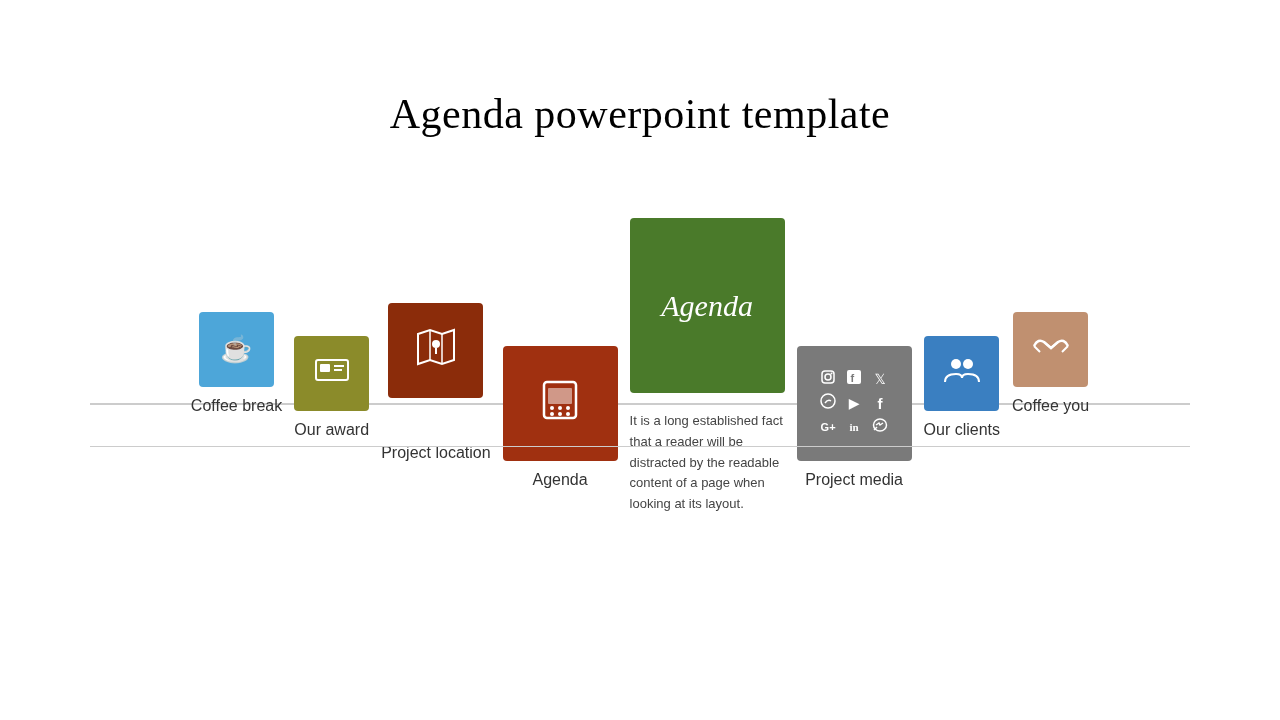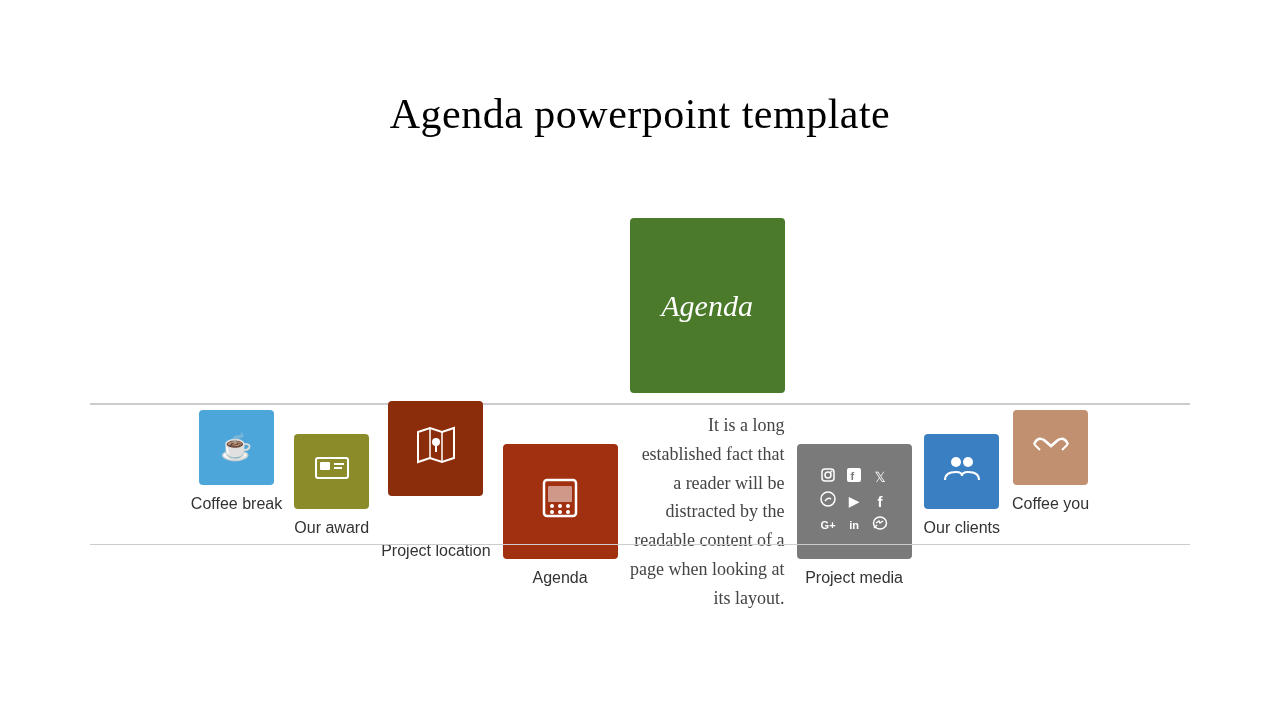--- a/index.html
+++ b/index.html
@@ -97,25 +97,25 @@
       justify-items: center;
     }
 
     
     .description-area {
       position: absolute;
       left: 50%;
       transform: translateX(-50%);
       margin-top: 18px;
       width: 155px;
-      text-align: right;
-      font-size: 18px;
+      text-align: left;
+      font-size: 13px;
       color: #444;
       line-height: 1.6;
-      font-family: Liberation Serif, serif;
+      font-family: Liberation Sans, sans-serif;
     }
 
     
     .bottom-line {
       position: absolute;
       bottom: 80px;
       left: 90px;
       right: 90px;
       height: 1px;
       background: #ccc;
@@ -229,21 +229,21 @@
                 <path d="M5 10 Q8 6 11 8" stroke="white" stroke-width="1.5" fill="none"></path>
               </svg>
           </span>
 
           <span style="color:white;font-size:14px;">▶</span>
 
           <span style="color:white;font-size:15px;font-family:Arial;font-weight:bold;">f</span>
 
           <span style="color:white;font-size:11px;font-family:Arial;font-weight:bold;">G+</span>
 
-          <span style="color:white;font-size:11px;font-family:Liberation Sans, sans-serif;font-weight:bold;text-align:right;">in</span>
+          <span style="color:white;font-size:11px;font-family:Liberation Serif, serif;font-weight:bold;text-align:right;">in</span>
 
           <span style="color:white;font-size:13px;">
             <svg width="16" height="16" viewBox="0 0 16 16" fill="none">
                 <ellipse cx="8" cy="8" rx="6.5" ry="6" stroke="white" stroke-width="1.5"></ellipse>
                 <path d="M2 13 L5 10" stroke="white" stroke-width="1.5"></path>
                 <path d="M4 8 L7 6 L8 8 L11 6" stroke="white" stroke-width="1.5" fill="none"></path>
               </svg>
           </span>
         </div>
       </div>

